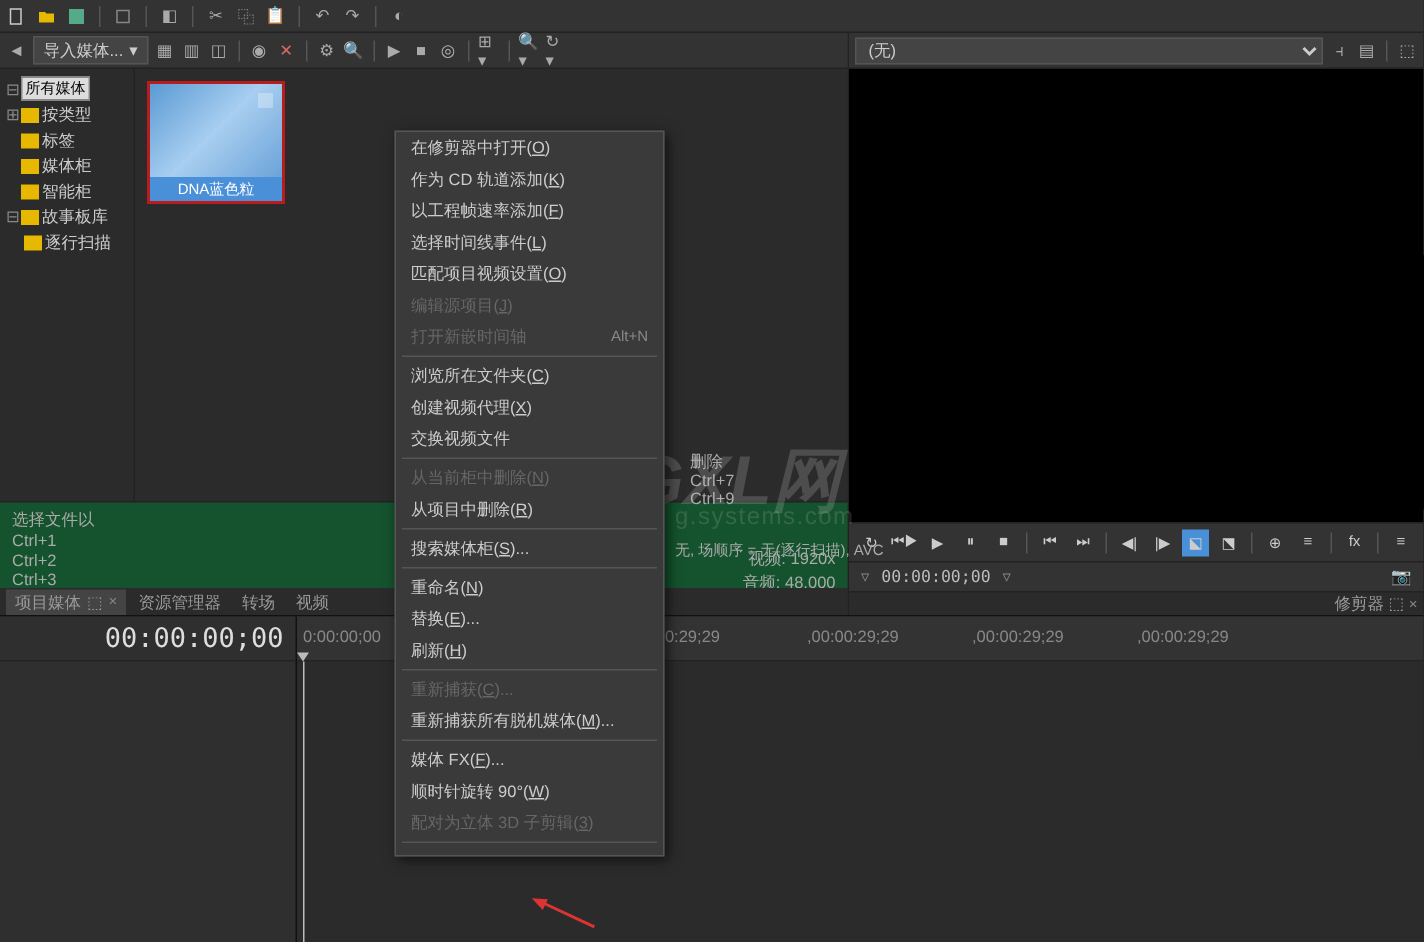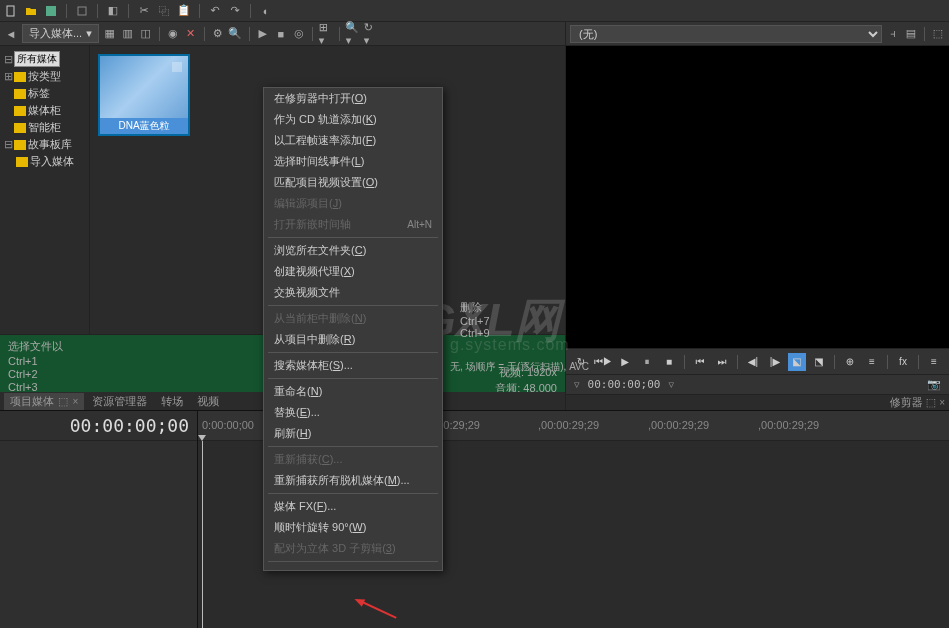--- a/index.html
+++ b/index.html
@@ -11,21 +11,21 @@
 .left-panel{width:580px;background:#2f2f2f;display:flex;flex-direction:column;border-right:1px solid #222}
 .panel-toolbar{height:24px;background:#333;display:flex;align-items:center;padding:0 4px;gap:4px;border-bottom:1px solid #222}
 .dropdown-btn{background:#444;border:1px solid #555;color:#ccc;padding:1px 6px;display:flex;align-items:center;gap:4px;font-size:11px}
 .media-workspace{flex:1;display:flex}
 .tree-panel{width:90px;background:#2b2b2b;border-right:1px solid #222;padding:4px 2px}
 .tree-item{display:flex;align-items:center;gap:2px;padding:1px 2px;font-size:10px;color:#ccc;white-space:nowrap}
 .tree-item.root{background:#ddd;color:#000;border:1px solid #888;padding:0 2px}
 .folder-icon{width:12px;height:10px;background:#e6b800;display:inline-block}
 .expand{width:8px;color:#888;text-align:center}
 .media-view{flex:1;background:#2b2b2b;padding:8px;position:relative}
-.media-thumb{width:92px;border:2px solid #0369a1;background:#87b8e8;position:relative}
+.media-thumb{width:92px;border:2px solid #b91c1c;background:#87b8e8;position:relative}
 .thumb-img{height:62px;background:linear-gradient(135deg,#5a9bd4 0%,#a8cef0 50%,#6ba3d8 100%);position:relative}
 .thumb-img::before{content:"";position:absolute;top:6px;right:6px;width:10px;height:10px;background:rgba(255,255,255,0.3)}
 .thumb-label{background:#4a90d9;color:#fff;font-size:10px;padding:1px 2px;text-align:center;overflow:hidden;white-space:nowrap}
 .info-bar{height:58px;background:#14532d;border-top:1px solid #222;padding:4px 8px;display:flex;gap:20px;font-size:10px;color:#aaa}
 .info-col{display:flex;flex-direction:column;gap:1px}
 .tabs-bar{height:18px;background:#2b2b2b;display:flex;align-items:center;gap:2px;padding:0 4px;font-size:10px;color:#999}
 .tab{padding:1px 6px;display:flex;align-items:center;gap:4px}
 .tab.active{background:#444}
 .close-x{color:#888;font-size:10px}
 .right-panel{flex:1;background:#1a1a1a;display:flex;flex-direction:column}
@@ -154,21 +154,21 @@
             <span class="folder-icon"></span>
             <span>智能柜</span>
           </div>
         <div class="tree-item">
             <span class="expand">⊟</span>
             <span class="folder-icon"></span>
             <span>故事板库</span>
           </div>
         <div class="tree-item" style="padding-left:14px">
             <span class="folder-icon"></span>
-            <span>导入媒体</span>
+            <span>逐行扫描</span>
           </div>
       </div>
       <div class="media-view">
         <div class="media-thumb">
           <div class="thumb-img"></div>
           <div class="thumb-label">DNA蓝色粒</div>
         </div>
       </div>
     </div>
     <div class="info-bar">

